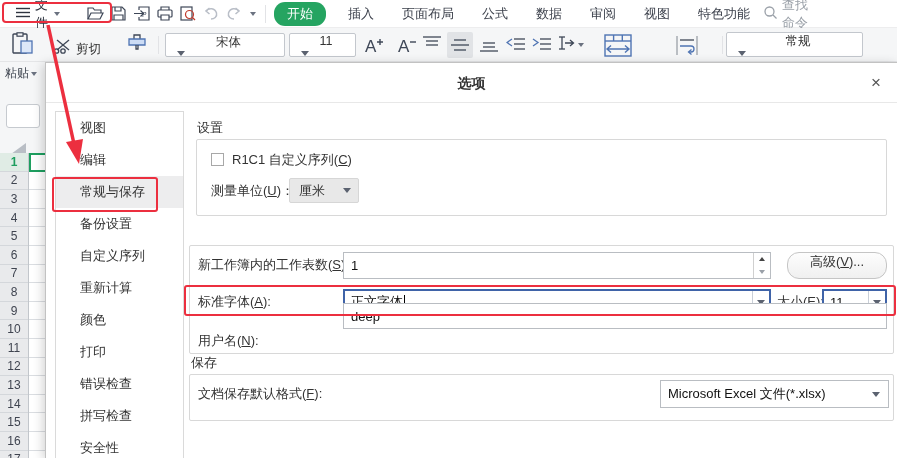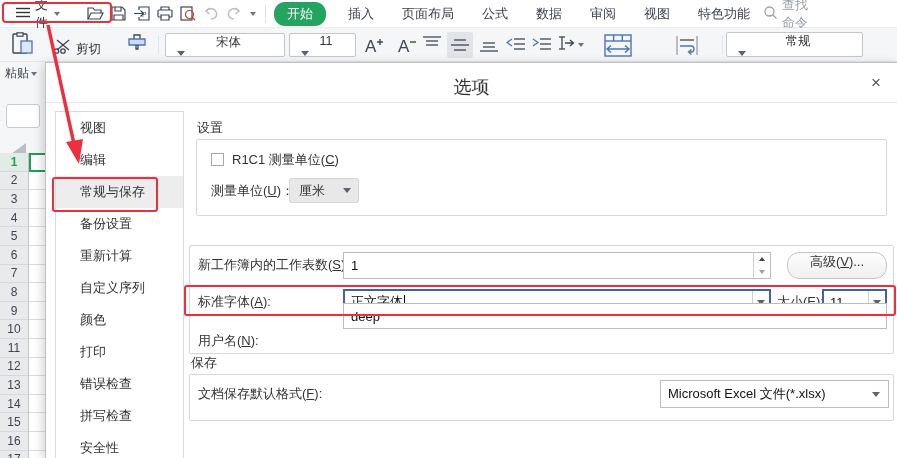--- a/index.html
+++ b/index.html
@@ -36,21 +36,21 @@
   .namebox{position:absolute;left:6px;top:42px;width:34px;height:24px;background:#fff;border:1px solid #c6cacf;border-radius:3px;}
   .corner{position:absolute;left:11px;top:81px;width:0;height:0;border-left:15px solid transparent;border-bottom:11px solid #b9bec5;}
   .rowhdrs{position:absolute;left:0;top:91px;width:29px;height:305px;background:#e9eaec;border-right:1px solid #c2c6cb;}
   .rh{height:18.6px;display:flex;align-items:center;justify-content:center;font-size:12px;color:#3f4450;border-bottom:1px solid #d4d7db;}
   .rh.sel{color:#1e9e5f;background:#e0ece5;font-weight:bold;}
   .cells{position:absolute;left:29px;top:91px;width:16px;height:305px;background:#fff;
     background-image:repeating-linear-gradient(to bottom,transparent 0,transparent 17.6px,#dadde1 17.6px,#dadde1 18.6px);}
   .selcell{position:absolute;left:29px;top:91px;width:20px;height:19px;border:2px solid #1e9e5f;background:#fff;}
   
   .dialog{position:absolute;left:45px;top:62px;width:852px;height:396px;background:#fff;border:1px solid #c2c2c2;border-right:none;border-bottom:none;box-shadow:-2px 2px 10px rgba(0,0,0,.18);font-size:13px;z-index:10;}
-  .dlg-title{position:absolute;left:0;top:12px;width:100%;text-align:center;font-size:18px;color:#333;}
+  .dlg-title{position:absolute;left:0;top:12px;width:100%;text-align:center;font-size:14px;color:#333;font-weight:bold;}
   .dlg-close{position:absolute;right:8px;top:7px;width:26px;height:26px;display:flex;align-items:center;justify-content:center;font-size:17px;color:#555;cursor:default;}
   .dlg-sep{position:absolute;left:0;top:39px;width:100%;height:1px;background:#e8e8e8;}
   .side{position:absolute;left:9px;top:48px;width:129px;height:348px;border:1px solid #dadada;background:#fff;overflow:hidden;}
   .side-item{height:32px;display:flex;align-items:center;padding-left:24px;color:#333;cursor:default;}
   .side-item.active{background:#ededee;}
   .grp{position:absolute;border:1px solid #d8d8d8;border-radius:2px;background:#fff;}
   .lbl{position:absolute;height:16px;line-height:16px;color:#333;white-space:nowrap;}
   .key{text-decoration:underline;}
   .chk{position:absolute;width:13px;height:13px;border:1px solid #a8a8a8;background:#fff;}
   .ddgray{position:absolute;background:#e8e8e8;border:1px solid #d6d6d6;border-radius:2px;display:flex;align-items:center;padding-left:9px;color:#333;}
@@ -314,33 +314,33 @@
   <div class="dialog">
     <div class="dlg-title">选项</div>
     <div class="dlg-close">×</div>
     <div class="dlg-sep"></div>
 
     <div class="side">
       <div class="side-item">视图</div>
       <div class="side-item">编辑</div>
       <div class="side-item active">常规与保存</div>
       <div class="side-item">备份设置</div>
+      <div class="side-item">自定义序列</div>
       <div class="side-item">重新计算</div>
-      <div class="side-item">自定义序列</div>
       <div class="side-item">颜色</div>
       <div class="side-item">打印</div>
       <div class="side-item">错误检查</div>
       <div class="side-item">拼写检查</div>
       <div class="side-item">安全性</div>
     </div>
 
     <div class="lbl" style="left:151px;top:57px;">设置</div>
     <div class="grp" style="left:150px;top:76px;width:691px;height:77px;"></div>
     <span class="chk" style="left:165px;top:90px;"></span>
-    <div class="lbl" style="left:186px;top:89px;"><span>R1C1 测量单位(</span><span class="key">C</span><span>)</span></div>
+    <div class="lbl" style="left:186px;top:89px;"><span>R1C1 自定义序列(</span><span class="key">C</span><span>)</span></div>
     <div class="lbl" style="left:165px;top:120px;"><span>测量单位(</span><span class="key">U</span><span>)：</span></div>
     <div class="ddgray" style="left:243px;top:115px;width:70px;height:25px;">
       <span>厘米</span>
       <span style="margin-left:auto;margin-right:7px;" class="tri arr-d"></span>
     </div>
 
     <div class="grp" style="left:143px;top:182px;width:705px;height:109px;"></div>
     <div class="lbl" style="left:152px;top:194px;"><span>新工作簿内的工作表数(</span><span class="key">S</span><span>):</span></div>
     <div class="field" style="left:297px;top:189px;width:428px;height:27px;">
       <span>1</span>

